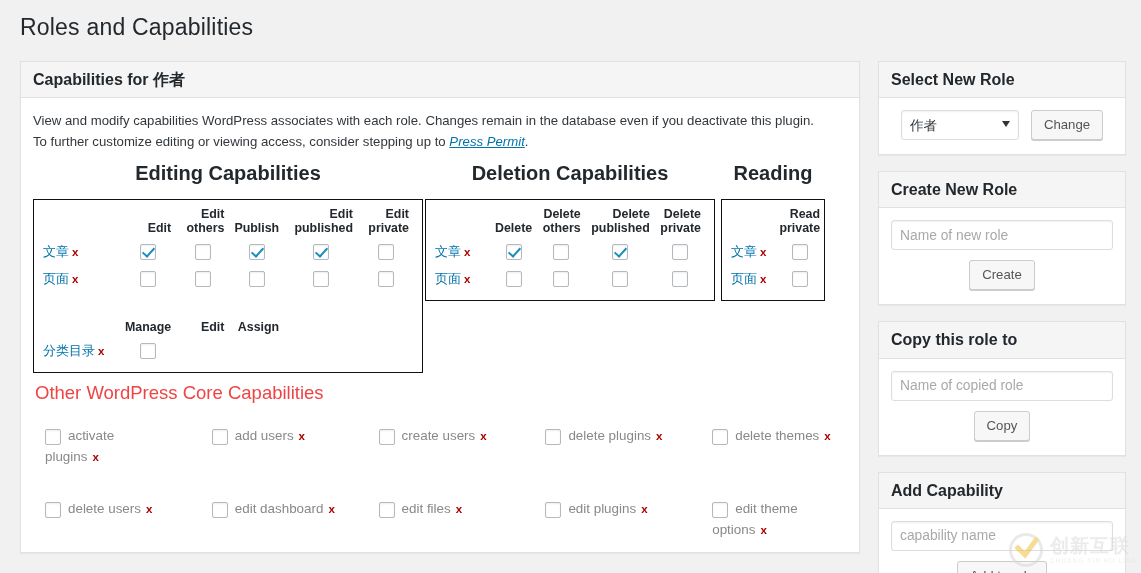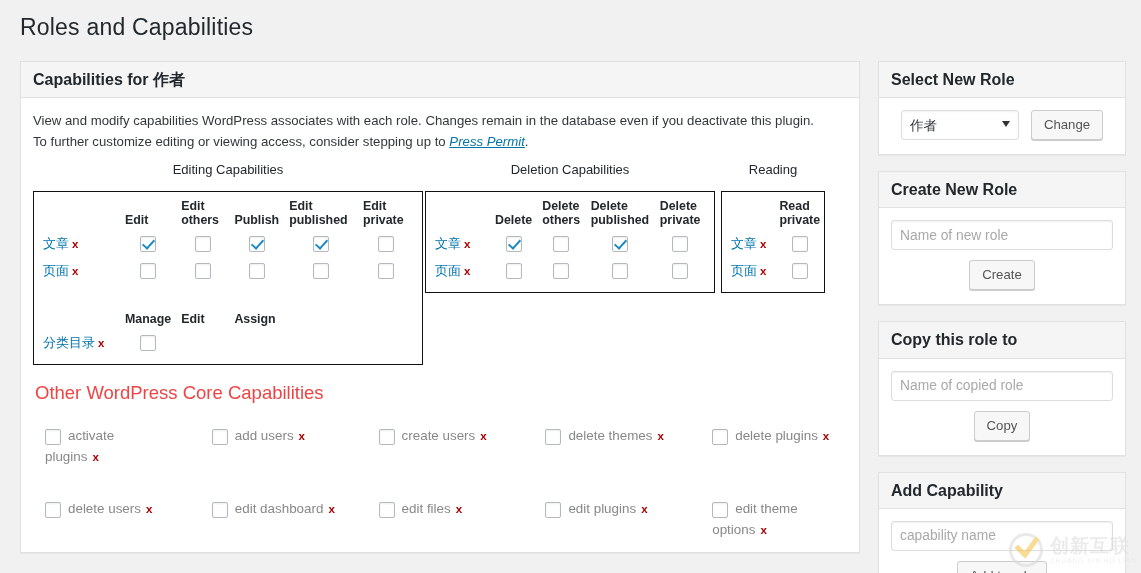--- a/index.html
+++ b/index.html
@@ -58,38 +58,38 @@
   .groups {
     position: relative;
     height: 210px;
     margin-top: 6px;
   }
   .group {
     position: absolute;
     top: 0;
   }
   .group-title {
-    font-size: 13px;
-    font-weight: 400;
+    font-size: 20px;
+    font-weight: 700;
     color: #23282d;
     text-align: center;
     margin-bottom: 14px;
     white-space: nowrap;
   }
   .cap-table {
     border: 1px solid #111;
     background: #fff;
     padding: 6px 8px 8px 8px;
   }
   table.capgrid { border-collapse: collapse; }
   table.capgrid th {
     font-size: 12.4px;
     font-weight: bold;
     color: #23282d;
-    text-align: left;
+    text-align: right;
     padding: 1px 5px 3px 5px;
     line-height: 14px;
     vertical-align: bottom;
     margin-top: 32px;
   }
   table.capgrid td {
     text-align: center;
     padding: 2px 5px;
     height: 27px;
   }
@@ -385,22 +385,22 @@
 
       </div>
 
       <div style="padding: 0 12px 12px 12px;">
         <div class="other-title">Other WordPress Core Capabilities</div>
         <div class="other-grid">
 
           <div class="other-item"><span class="cb"></span><span class="lbl">activate plugins</span><span class="rm">x</span></div>
           <div class="other-item"><span class="cb"></span><span class="lbl">add users</span><span class="rm">x</span></div>
           <div class="other-item"><span class="cb"></span><span class="lbl">create users</span><span class="rm">x</span></div>
+          <div class="other-item"><span class="cb"></span><span class="lbl">delete plugins</span><span class="rm">x</span></div>
           <div class="other-item"><span class="cb"></span><span class="lbl">delete themes</span><span class="rm">x</span></div>
-          <div class="other-item"><span class="cb"></span><span class="lbl">delete plugins</span><span class="rm">x</span></div>
 
           <div class="other-item"><span class="cb"></span><span class="lbl">delete users</span><span class="rm">x</span></div>
           <div class="other-item"><span class="cb"></span><span class="lbl">edit dashboard</span><span class="rm">x</span></div>
           <div class="other-item"><span class="cb"></span><span class="lbl">edit files</span><span class="rm">x</span></div>
           <div class="other-item"><span class="cb"></span><span class="lbl">edit plugins</span><span class="rm">x</span></div>
           <div class="other-item"><span class="cb"></span><span class="lbl">edit theme options</span><span class="rm">x</span></div>
 
         </div>
       </div>
 

